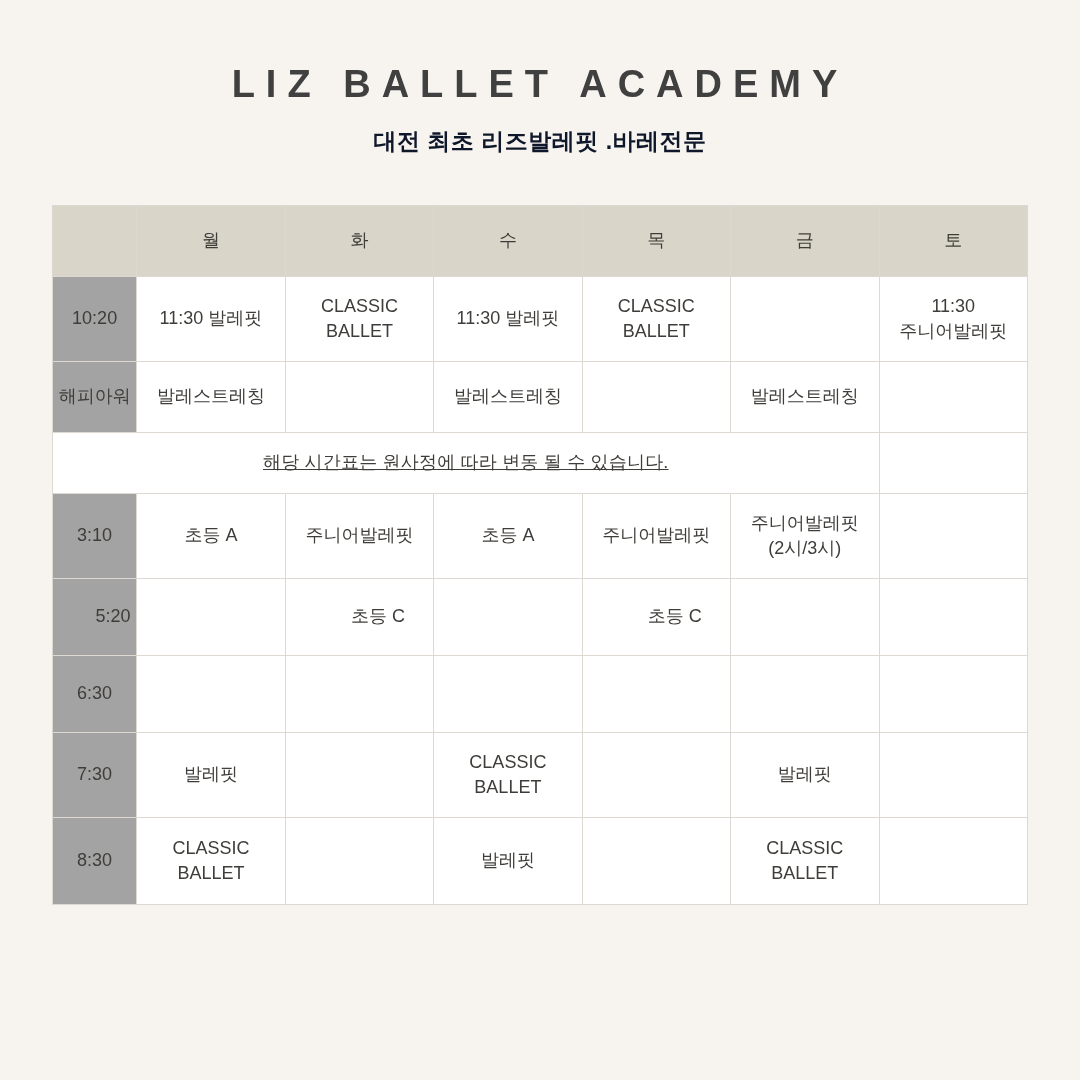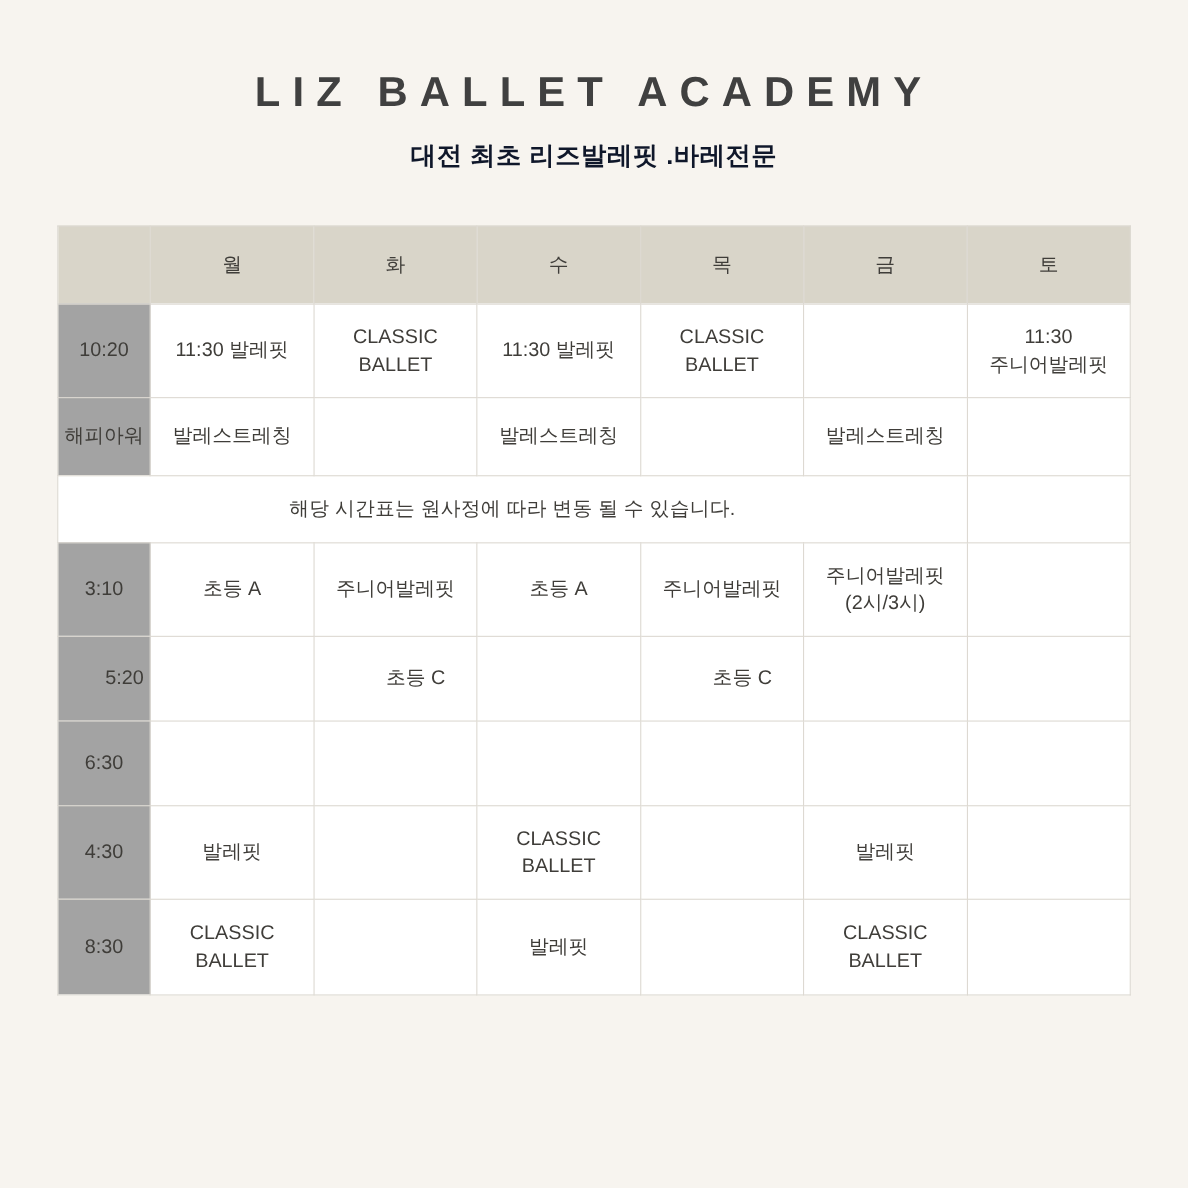--- a/index.html
+++ b/index.html
@@ -89,20 +89,21 @@
   tr.r5 td { height: 100px; }
   tr.r6 td { height: 68px; padding-left: 40px; }
   tr.r7 td { height: 68px; }
   tr.r8 td { height: 76px; }
   tr.r9 td { height: 78px; }
   td.note-cell {
     background: #ffffff;
     font-size: 18px;
     color: #3f3d39;
     letter-spacing: 0.2px;
+    text-decoration: underline;
   }
   .cell-text { white-space: pre-line; }
 </style>
 </head>
 <body>
 
 <div class="page">
 
   <div class="header">
     <h1 class="brand-title">LIZ BALLET ACADEMY</h1>
@@ -188,21 +189,21 @@
           <td class="time-cell">6:30</td>
           <td class="cell cell-text"></td>
           <td class="cell cell-text"></td>
           <td class="cell cell-text"></td>
           <td class="cell cell-text"></td>
           <td class="cell cell-text"></td>
           <td class="cell cell-text"></td>
         </tr>
 
         <tr class="r8">
-          <td class="time-cell">4:30</td>
+          <td class="time-cell">7:30</td>
           <td class="cell cell-text">발레핏</td>
           <td class="cell cell-text"></td>
           <td class="cell cell-text">CLASSIC
 BALLET</td>
           <td class="cell cell-text"></td>
           <td class="cell cell-text">발레핏</td>
           <td class="cell cell-text"></td>
         </tr>
 
         <tr class="r9">

